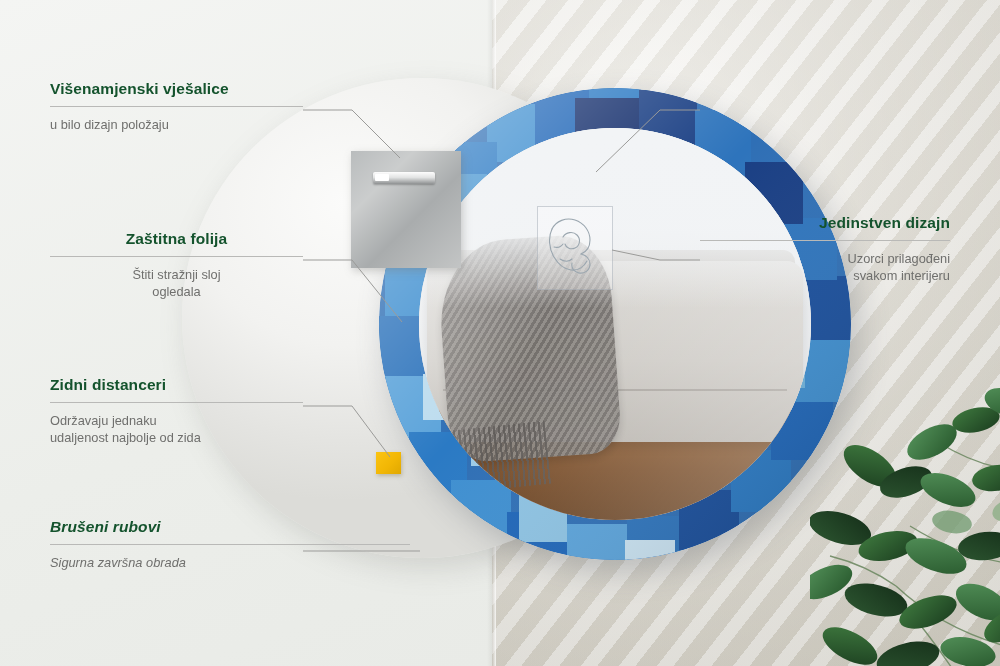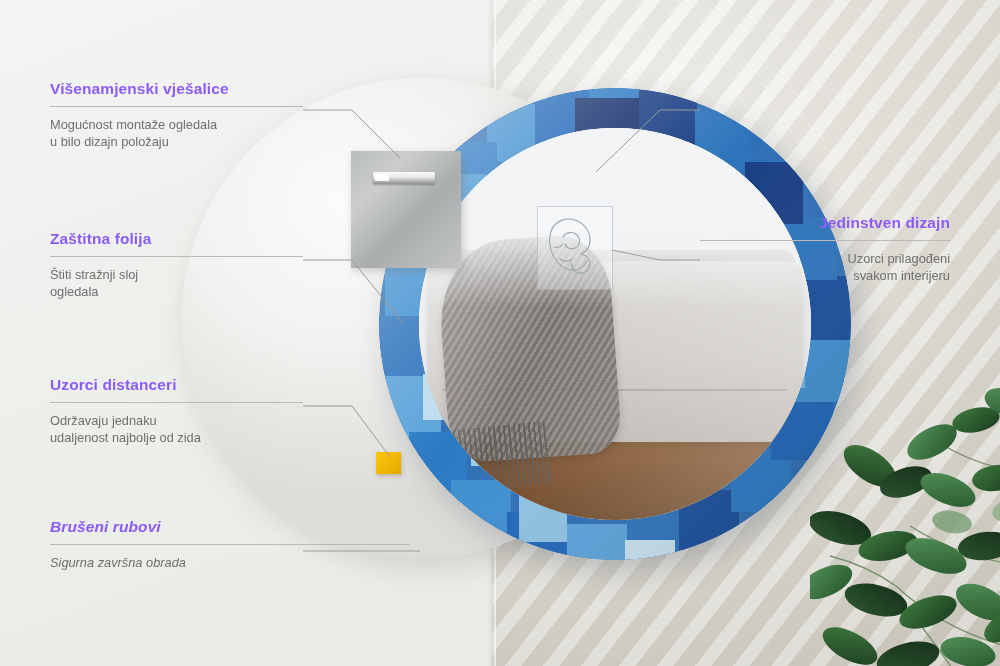--- a/index.html
+++ b/index.html
@@ -72,27 +72,27 @@
      background:#fff;border-radius:1px;}
   .spacer{position:absolute;left:376px;top:452px;width:25px;height:22px;
      background:linear-gradient(135deg,#fbc412 0%,#f2b705 55%,#e0a800 100%);
      box-shadow:1px 2px 4px rgba(120,110,60,.35);}
 
   
   .leaders{position:absolute;left:0;top:0;width:1000px;height:666px;pointer-events:none;}
 
   
   .cal{position:absolute;}
-  .cal h3{margin:0;font-size:15.5px;font-weight:bold;color:#8b5cf6;letter-spacing:.1px;}
+  .cal h3{margin:0;font-size:15.5px;font-weight:bold;color:#14532d;letter-spacing:.1px;}
   .cal .rule{height:1px;background:#b9b9b7;margin:8px 0 9px 0;}
   .cal p{margin:0;font-size:12.8px;line-height:17px;color:#6f6f6d;}
   .cal.right{text-align:right;}
 
   .c1{left:50px;top:80px;width:253px;}
-  .c2{left:50px;top:230px;width:253px;}
+  .c2{left:50px;top:230px;width:253px;text-align:center;}
   .c3{left:50px;top:376px;width:253px;}
   .c4{left:50px;top:518px;width:360px;font-style:italic;}
   .r1{left:700px;top:80px;width:250px;}
   .r2{left:700px;top:214px;width:250px;}
 
   
   .plant{position:absolute;left:810px;top:350px;width:210px;height:330px;}
 </style>
 </head>
 <body>
@@ -251,33 +251,32 @@
       <ellipse cx="158" cy="302" rx="28" ry="14" fill="url(#lf2)" transform="rotate(12 158 302)"></ellipse>
       <ellipse cx="196" cy="276" rx="24" ry="13" fill="url(#lf1)" transform="rotate(-30 196 276)"></ellipse>
       <ellipse cx="142" cy="172" rx="20" ry="11" fill="#6f9a6d" opacity=".75" transform="rotate(10 142 172)"></ellipse>
       <ellipse cx="200" cy="160" rx="18" ry="11" fill="#85ab7f" opacity=".7" transform="rotate(-16 200 160)"></ellipse>
     </g>
   </svg>
 
   <div class="cal c1">
     <h3>Višenamjenski vješalice</h3>
     <div class="rule"></div>
-    <p>Mogućnost montaže ogledala</p>
     <p>u bilo dizajn položaju</p>
   </div>
 
   <div class="cal c2">
     <h3>Zaštitna folija</h3>
     <div class="rule"></div>
     <p>Štiti stražnji sloj</p>
     <p>ogledala</p>
   </div>
 
   <div class="cal c3">
-    <h3>Uzorci distanceri</h3>
+    <h3>Zidni distanceri</h3>
     <div class="rule"></div>
     <p>Održavaju jednaku</p>
     <p>udaljenost najbolje od zida</p>
   </div>
 
   <div class="cal c4">
     <h3>Brušeni rubovi</h3>
     <div class="rule"></div>
     <p>Sigurna završna obrada</p>
   </div>

